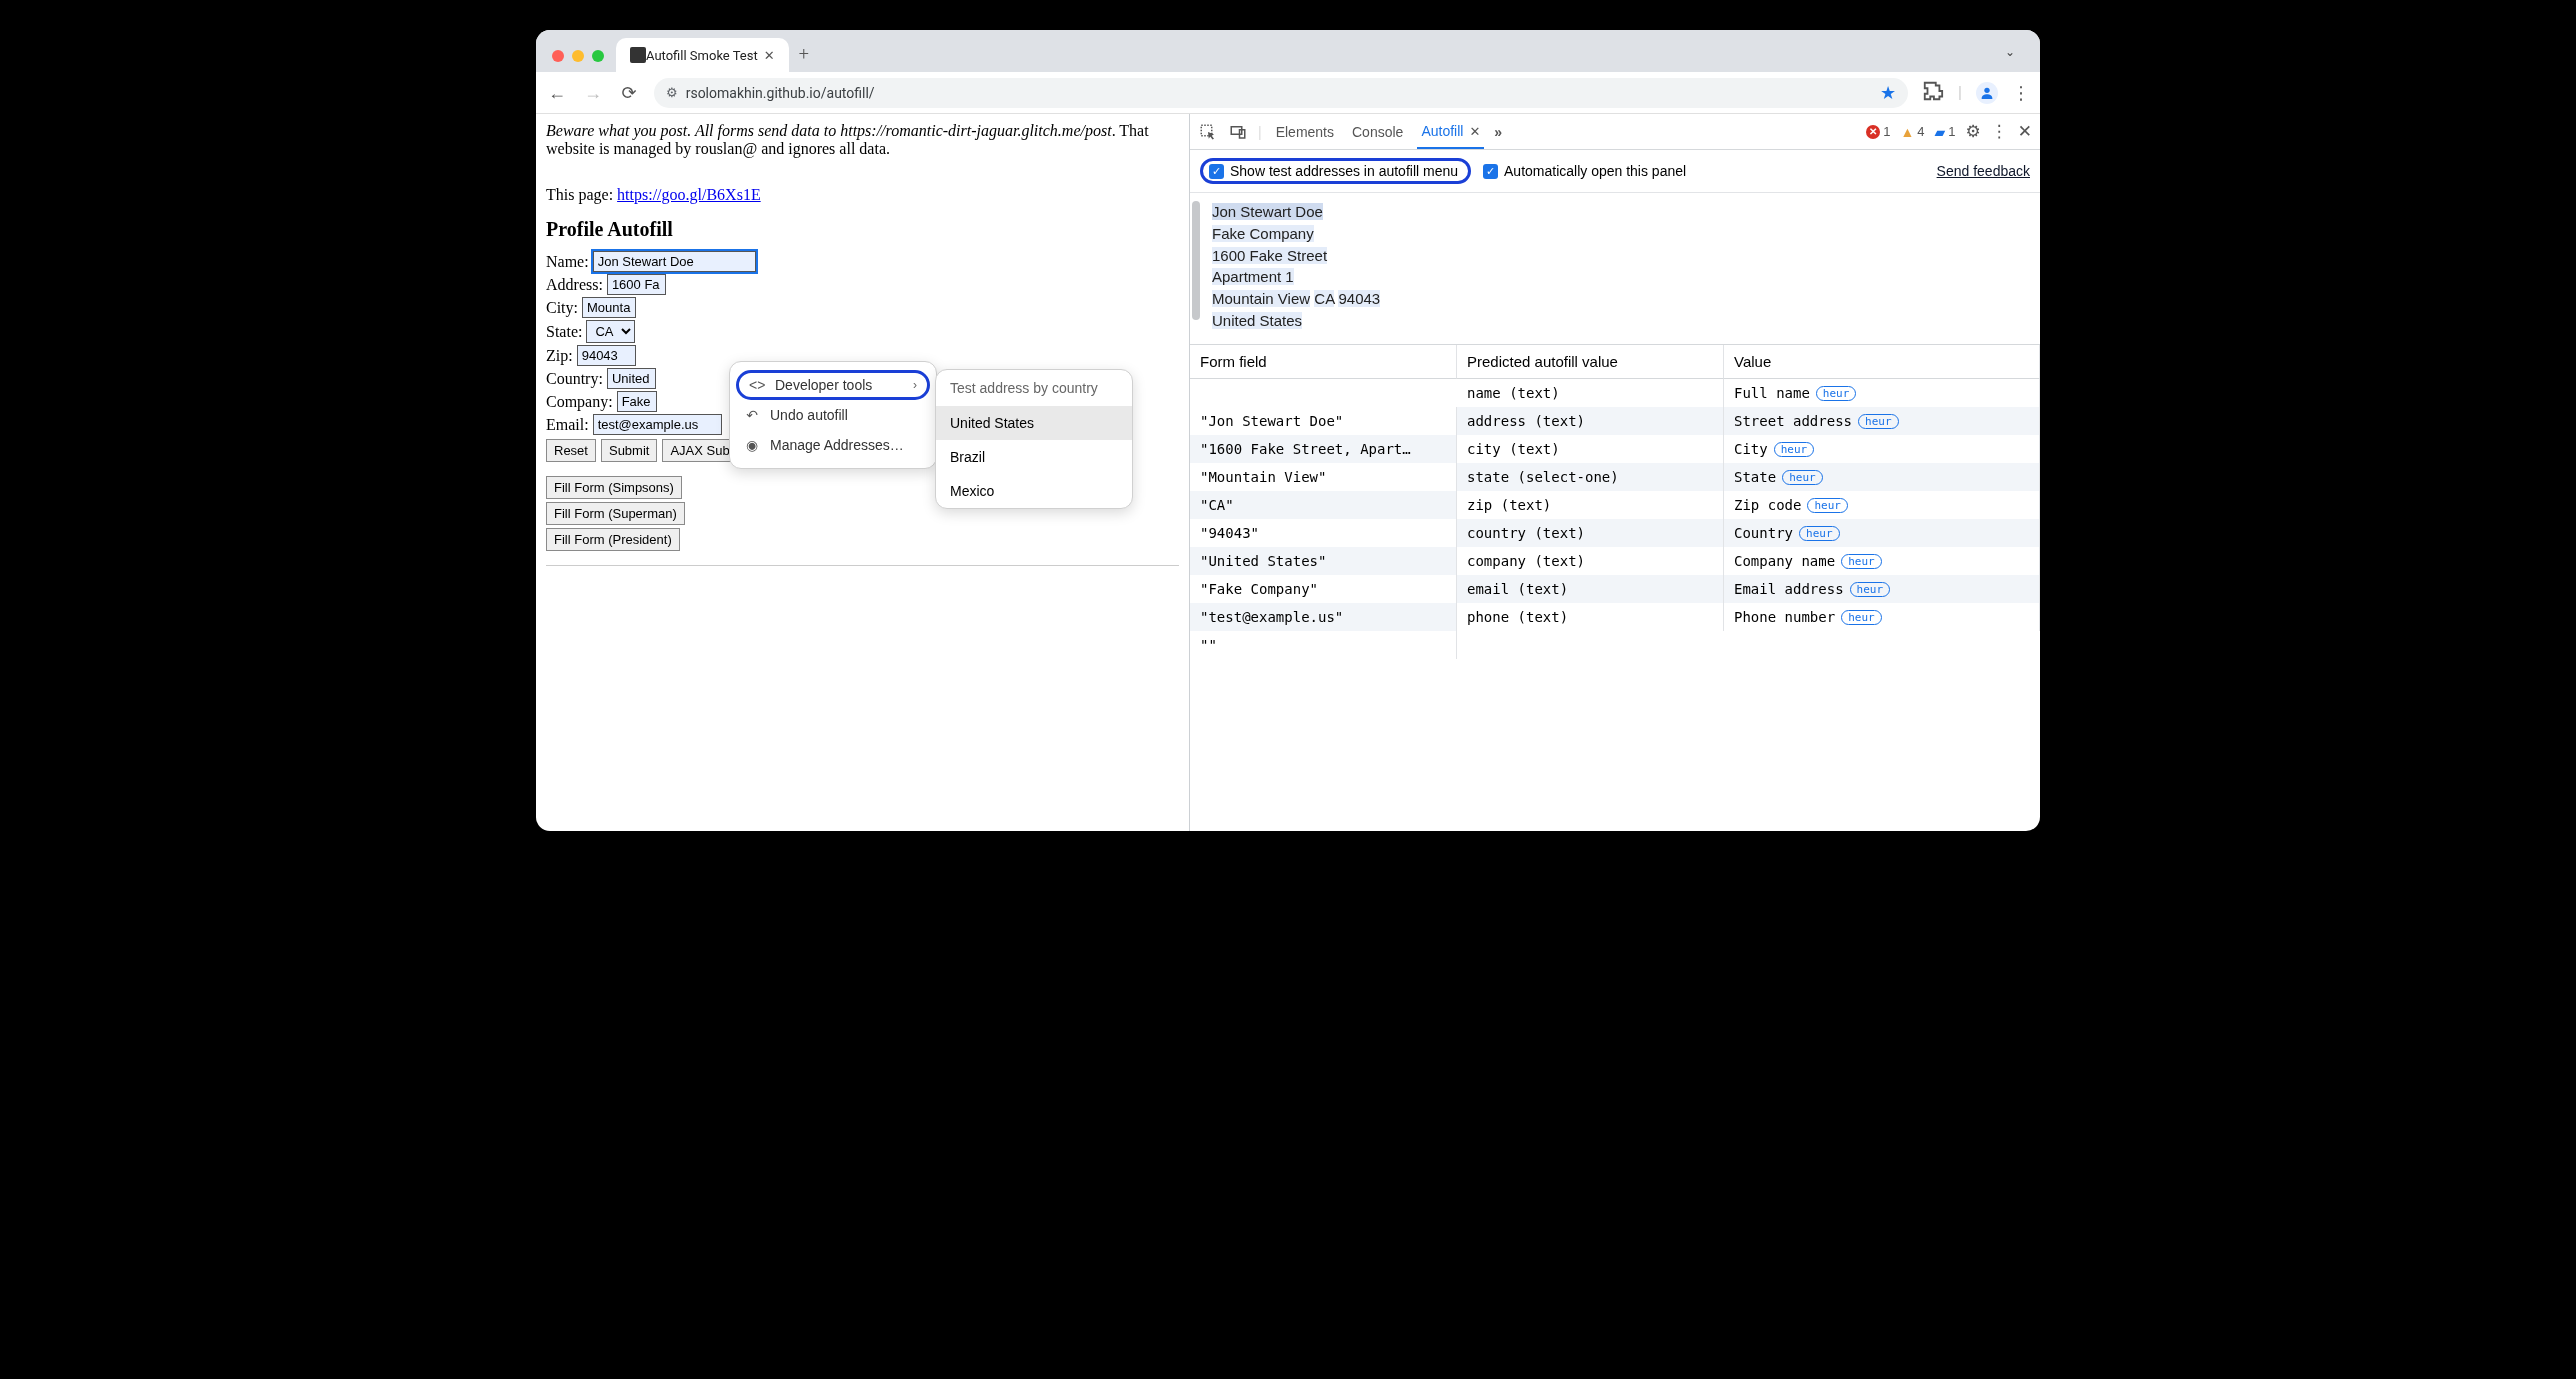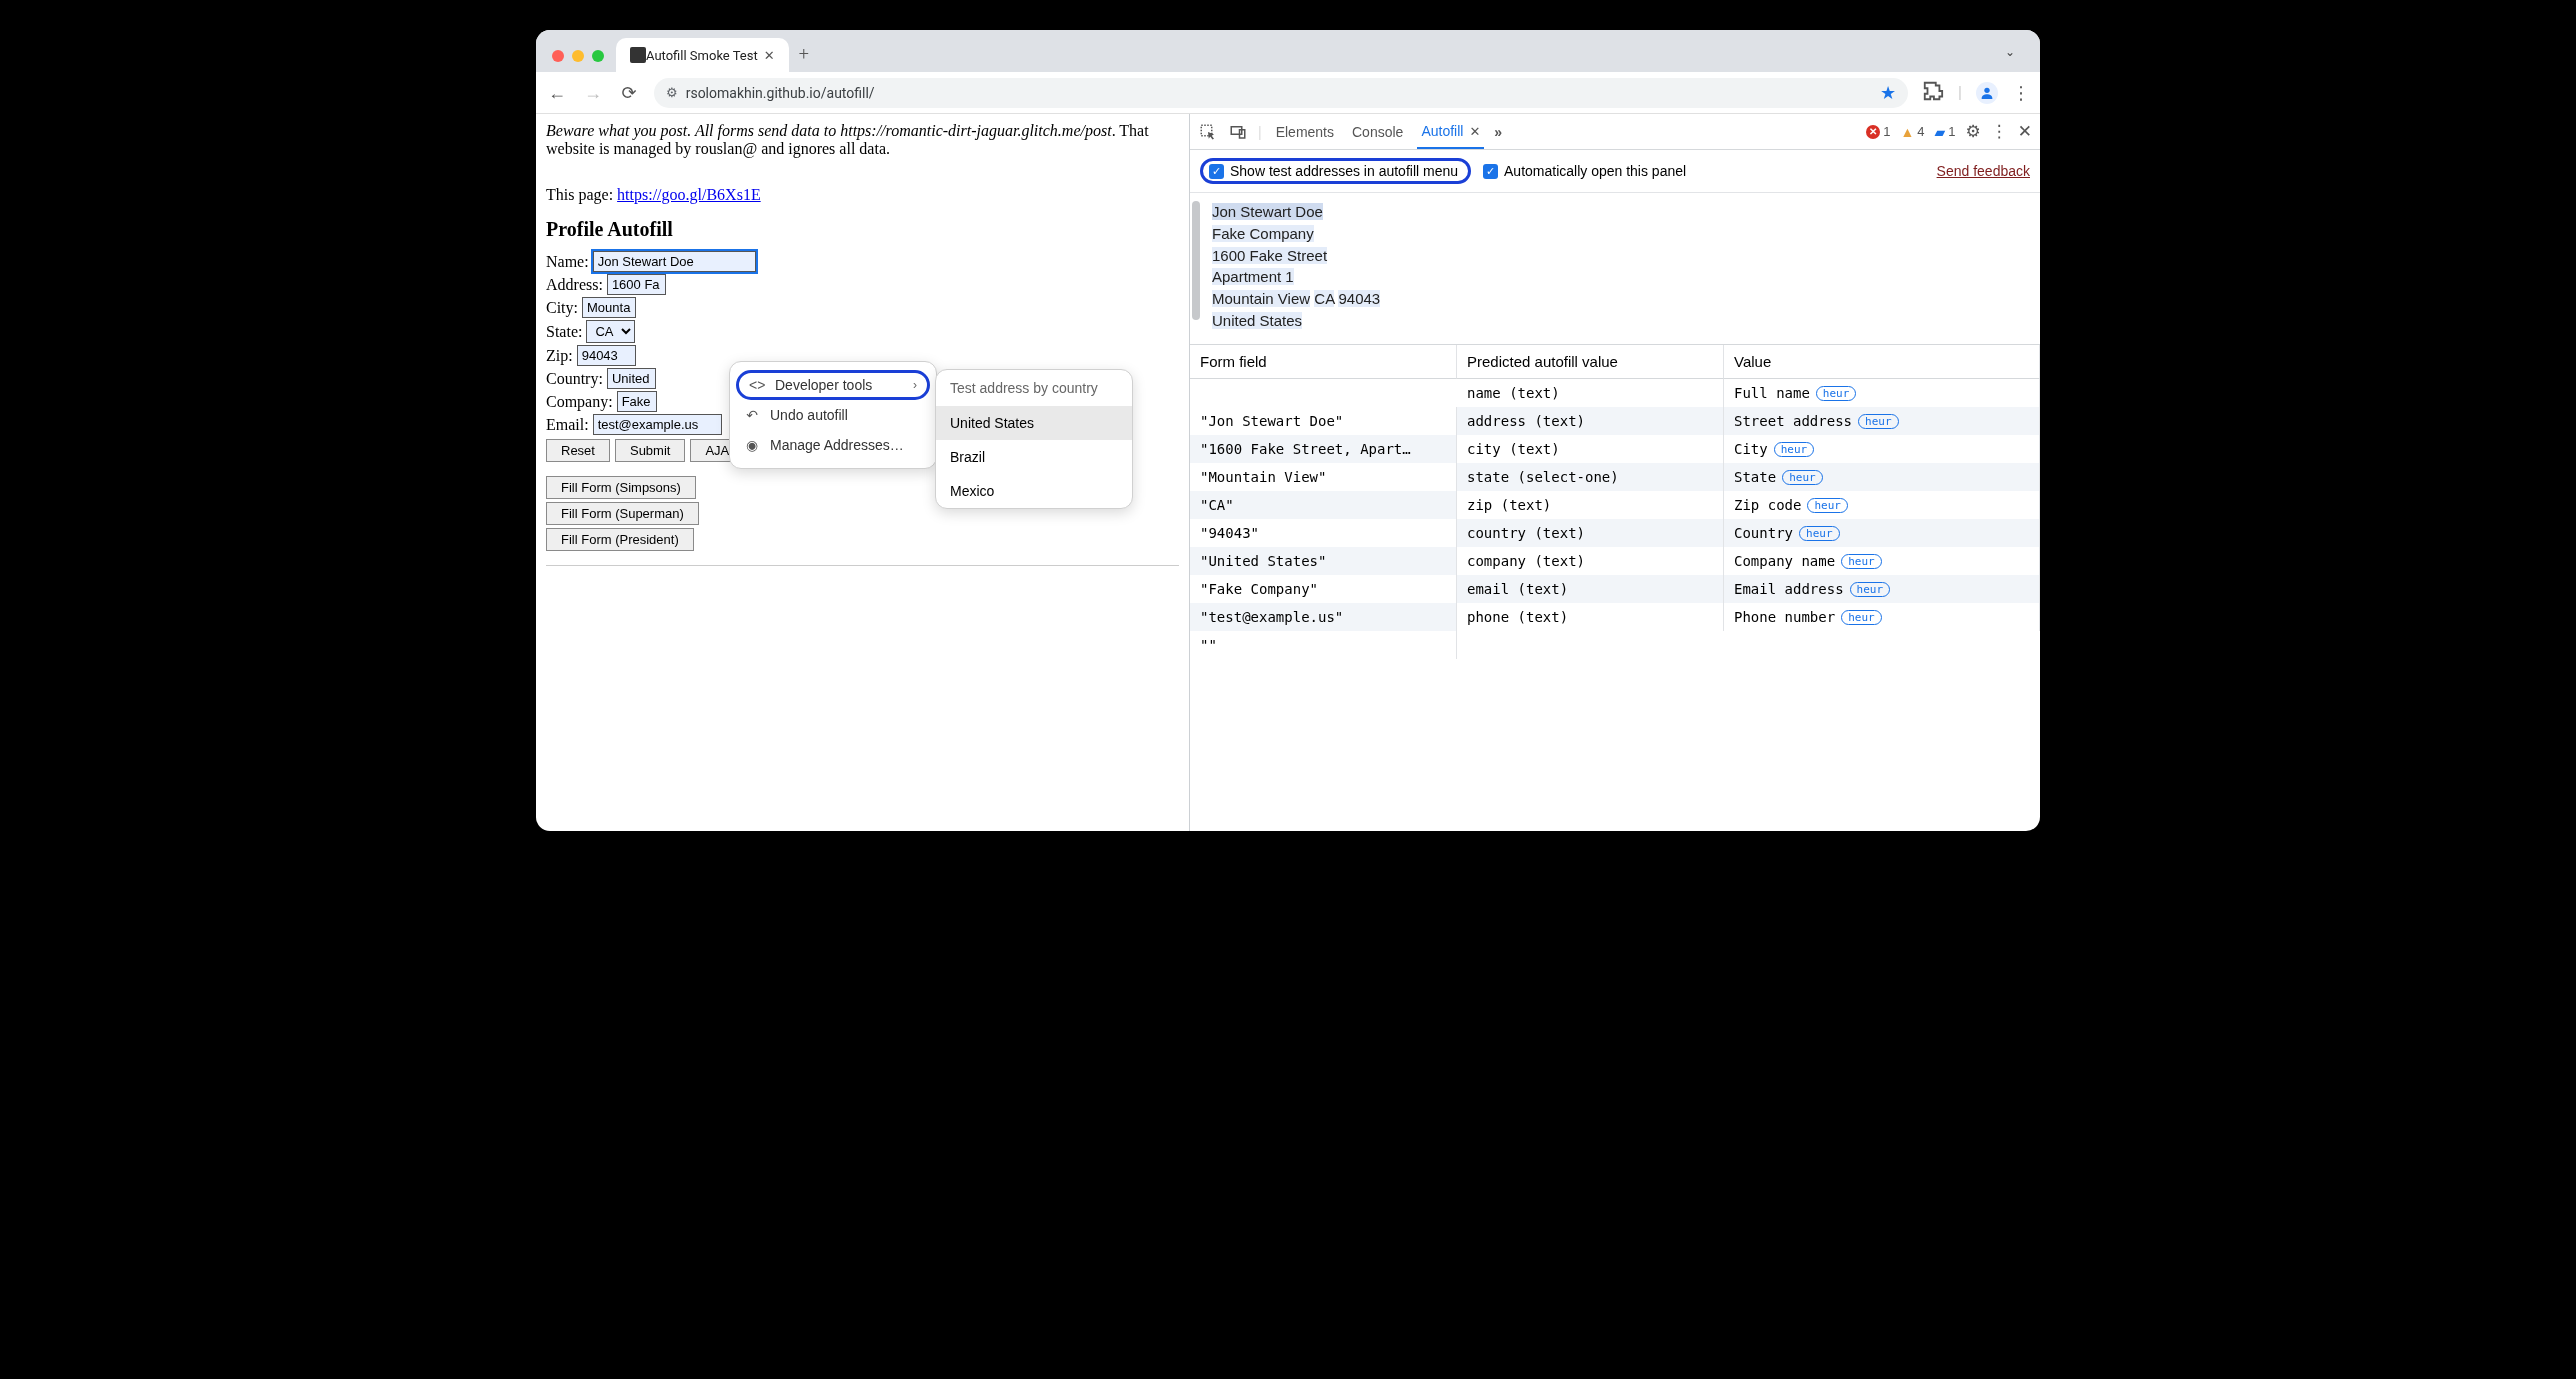--- a/index.html
+++ b/index.html
@@ -29,21 +29,21 @@
   .page{flex:0 0 653px;padding:8px 10px;font-family:"Times New Roman",serif;font-size:16px;color:#000;overflow:hidden;position:relative;}
   .page p{margin:0 0 6px 0;}
   .page .italic{font-style:italic;}
   .page a{color:#0000ee;text-decoration:underline;}
   .page h2{font-size:20px;font-weight:700;margin:14px 0 10px;}
   .formrow{margin:2px 0;display:flex;align-items:center;gap:4px;}
   .formrow label{white-space:nowrap;}
   .formrow input, .formrow select{font-family:Arial;font-size:13px;padding:2px 4px;border:1px solid #555;}
   .autofilled{background:#e8f0fe;}
   .focused{outline:2px solid #1a73e8;background:#e8f0fe;}
-  .btn{font-family:Arial;font-size:13px;background:#efefef;border:1px solid #8a8a8a;padding:3px 14px;}
+  .btn{font-family:Arial;font-size:13px;background:#efefef;border:1px solid #8a8a8a;padding:3px 7px;}
   .btnrow{display:flex;gap:5px;margin-top:4px;}
   .fillbtns{margin-top:14px;}
   .fillbtns .btn{display:block;margin:3px 0;}
   hr{border:none;border-top:1px solid #ccc;margin:14px 0 0;}
 
   
   .ctxwrap{position:absolute;top:247px;left:193px;display:flex;align-items:flex-start;font-family:-apple-system,Arial,sans-serif;z-index:5;}
   .ctx1{background:#fff;border:1px solid #d0d0d0;border-radius:12px;box-shadow:0 4px 14px rgba(0,0,0,.15);padding:8px 0;width:208px;}
   .ctxrow{display:flex;align-items:center;gap:10px;padding:7px 14px;font-size:14px;color:#333;}
   .ctxrow .arr{margin-left:auto;color:#666;font-size:12px;}
@@ -64,21 +64,21 @@
   .dt-tab .x{color:#555;font-size:13px;}
   .dt-more{font-weight:700;letter-spacing:-1px;}
   .dt-right{margin-left:auto;display:flex;align-items:center;gap:10px;}
   .cnt-err{display:flex;align-items:center;gap:3px;font-size:13px;}
   .circ{width:14px;height:14px;border-radius:50%;display:inline-flex;align-items:center;justify-content:center;color:#fff;font-size:10px;font-weight:700;}
   .circ.e{background:#d93025;} .tri{color:#e8a23b;font-size:14px;} .sq{color:#1a73e8;font-size:14px;}
   .gear,.vkebab,.xclose{color:#555;font-size:17px;}
   .dt-opts{display:flex;align-items:center;gap:12px;padding:8px 10px;border-bottom:1px solid #e2e4e7;font-size:14px;}
   .chk{width:15px;height:15px;border-radius:3px;background:#1a73e8;display:inline-flex;align-items:center;justify-content:center;color:#fff;font-size:11px;}
   .pill-hl{border:3px solid #1a3fd6;border-radius:20px;padding:2px 10px 2px 6px;display:flex;align-items:center;gap:6px;}
-  .sendfb{color:#7f1d1d;margin-left:auto;}
+  .sendfb{color:#0f172a;margin-left:auto;}
   .dt-body{flex:1;overflow:hidden;position:relative;}
   .dt-scroll{position:absolute;left:0;top:4px;bottom:0;width:12px;}
   .dt-thumb{width:8px;height:119px;background:#c6c8cb;border-radius:4px;margin-left:2px;margin-top:4px;}
   .addr-block{padding:8px 14px 12px 22px;font-size:15px;color:#222;border-bottom:1px solid #d5d8db;line-height:1.45;}
   .addr-block .hl{background:#e4ecf9;}
   .addr-block .h2l{background:#cfdbef;}
   .table{display:grid;grid-template-columns: 267px 267px 1fr;font-size:15px;}
   .thead{display:contents;}
   .thead>div{padding:8px 10px;font-weight:500;border-bottom:1px solid #d5d8db;border-right:1px solid #e1e3e6;background:#fff;}
   .row{display:contents;}

